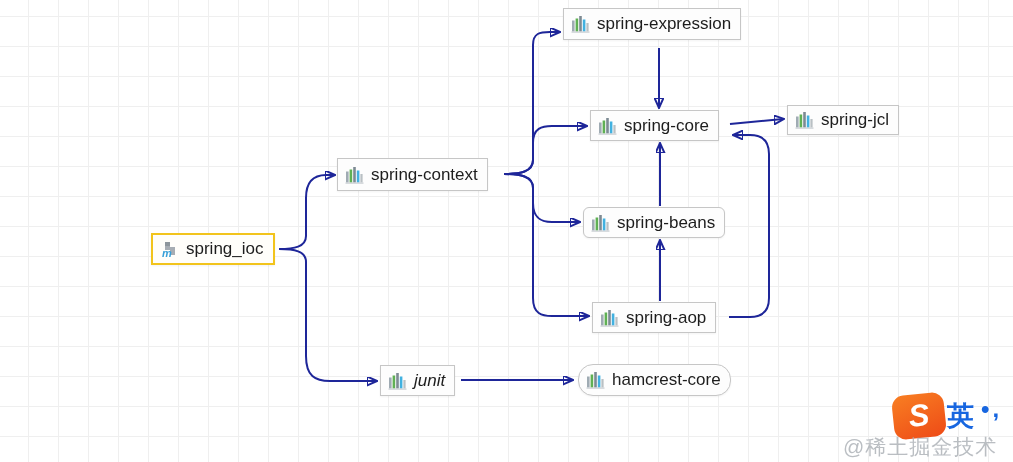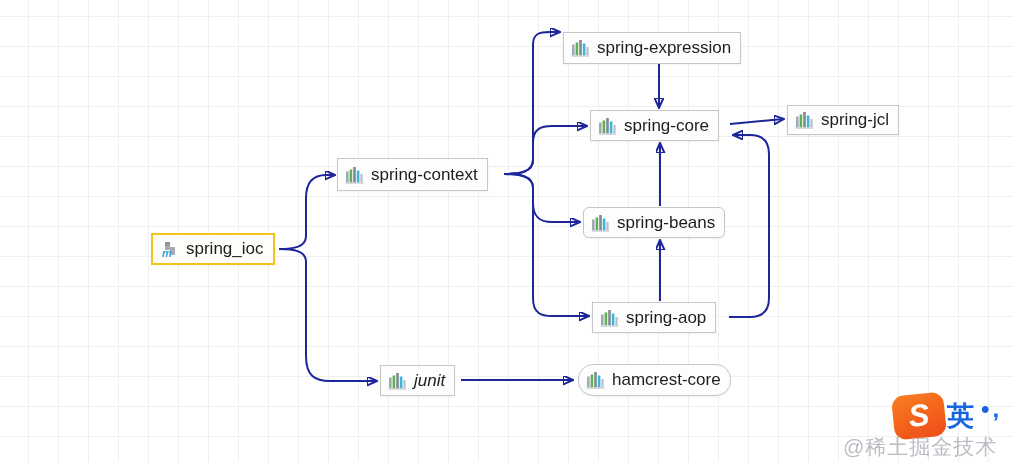--- a/index.html
+++ b/index.html
@@ -87,21 +87,21 @@
       <rect x="1" y="6.5" width="2.6" height="11" fill="#9fabb3"></rect>
       <rect x="4.6" y="4.5" width="2.6" height="13" fill="#5fb054"></rect>
       <rect x="8.2" y="2" width="2.6" height="15.5" fill="#7d8a93"></rect>
       <rect x="11.8" y="5.5" width="2.6" height="12" fill="#41b1e0"></rect>
       <rect x="15.4" y="9" width="2.2" height="8.5" fill="#b9c0c4"></rect>
       <rect x="0.5" y="17.5" width="18" height="1.2" fill="#c7ccd1"></rect>
     </svg>
     <span>spring-context</span>
   </div>
 
-  <div class="node" style="left:563px;top:32px;height:32px;">
+  <div class="node" style="left:563px;top:8px;height:32px;">
     <svg class="ic" width="20" height="20" viewBox="0 0 20 20">
       <rect x="1" y="6.5" width="2.6" height="11" fill="#9fabb3"></rect>
       <rect x="4.6" y="4.5" width="2.6" height="13" fill="#5fb054"></rect>
       <rect x="8.2" y="2" width="2.6" height="15.5" fill="#7d8a93"></rect>
       <rect x="11.8" y="5.5" width="2.6" height="12" fill="#41b1e0"></rect>
       <rect x="15.4" y="9" width="2.2" height="8.5" fill="#b9c0c4"></rect>
       <rect x="0.5" y="17.5" width="18" height="1.2" fill="#c7ccd1"></rect>
     </svg>
     <span>spring-expression</span>
   </div>

